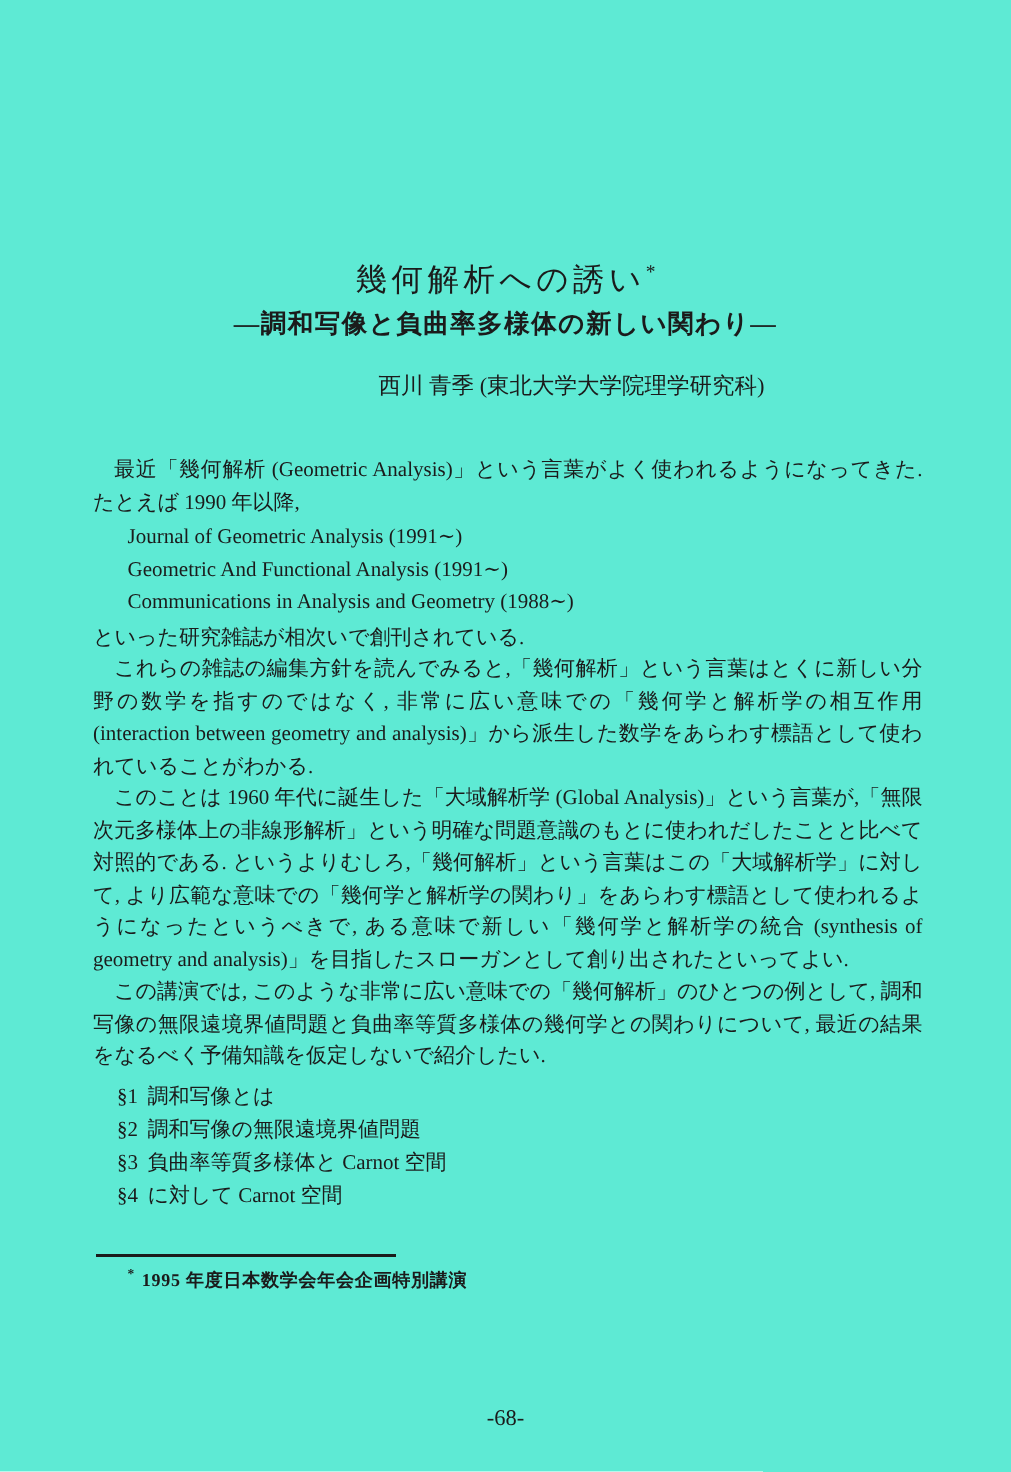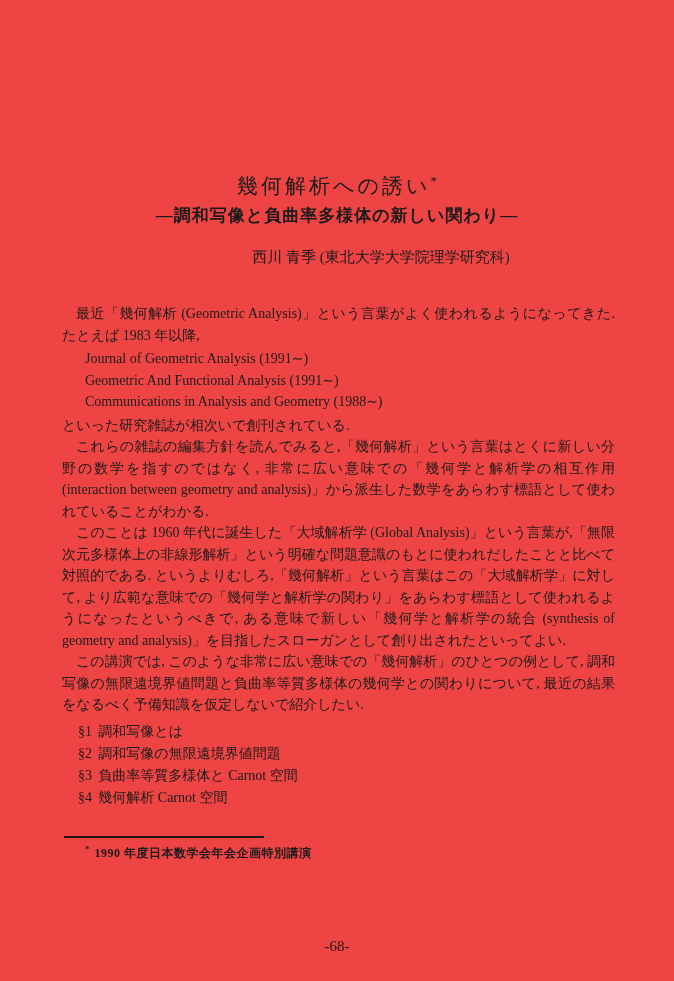--- a/index.html
+++ b/index.html
@@ -5,21 +5,21 @@
   html, body {
     margin: 0;
     padding: 0;
     background: #ffffff;
   }
   .page {
     position: relative;
     width: 674px;
     height: 981px;
     margin: 0 auto;
-    background: #ef4444;
+    background: #5eead4;
     color: #1b1b1b;
     font-family: "Liberation Serif", "DejaVu Serif", serif;
     overflow: hidden;
   }
   .doc-title {
     position: absolute;
     top: 172px;
     left: 0;
     width: 100%;
     text-align: center;
@@ -113,40 +113,40 @@
 
 <div class="page">
 
   <h1 class="doc-title"><span>幾何解析への誘い</span><sup>*</sup></h1>
 
   <h2 class="doc-subtitle">—調和写像と負曲率多様体の新しい関わり—</h2>
 
   <div class="doc-author">西川 青季 (東北大学大学院理学研究科)</div>
 
   <div class="body-text">
-    <p class="indent">最近「幾何解析 (Geometric Analysis)」という言葉がよく使われるようになってきた. たとえば 1983 年以降,</p>
+    <p class="indent">最近「幾何解析 (Geometric Analysis)」という言葉がよく使われるようになってきた. たとえば 1990 年以降,</p>
 
     <div class="journal-list">
       <div class="journal">Journal of Geometric Analysis (1991∼)</div>
       <div class="journal">Geometric And Functional Analysis (1991∼)</div>
       <div class="journal">Communications in Analysis and Geometry (1988∼)</div>
     </div>
 
     <p>といった研究雑誌が相次いで創刊されている.</p>
     <p class="indent">これらの雑誌の編集方針を読んでみると,「幾何解析」という言葉はとくに新しい分野の数学を指すのではなく, 非常に広い意味での「幾何学と解析学の相互作用 (interaction between geometry and analysis)」から派生した数学をあらわす標語として使われていることがわかる.</p>
     <p class="indent">このことは 1960 年代に誕生した「大域解析学 (Global Analysis)」という言葉が,「無限次元多様体上の非線形解析」という明確な問題意識のもとに使われだしたことと比べて対照的である. というよりむしろ,「幾何解析」という言葉はこの「大域解析学」に対して, より広範な意味での「幾何学と解析学の関わり」をあらわす標語として使われるようになったというべきで, ある意味で新しい「幾何学と解析学の統合 (synthesis of geometry and analysis)」を目指したスローガンとして創り出されたといってよい.</p>
     <p class="indent">この講演では, このような非常に広い意味での「幾何解析」のひとつの例として, 調和写像の無限遠境界値問題と負曲率等質多様体の幾何学との関わりについて, 最近の結果をなるべく予備知識を仮定しないで紹介したい.</p>
 
     <div class="section-list">
       <div class="section-item"><span class="sec-no">§1</span><span class="sec-title">調和写像とは</span></div>
       <div class="section-item"><span class="sec-no">§2</span><span class="sec-title">調和写像の無限遠境界値問題</span></div>
       <div class="section-item"><span class="sec-no">§3</span><span class="sec-title">負曲率等質多様体と Carnot 空間</span></div>
-      <div class="section-item"><span class="sec-no">§4</span><span class="sec-title">幾何解析 Carnot 空間</span></div>
+      <div class="section-item"><span class="sec-no">§4</span><span class="sec-title">に対して Carnot 空間</span></div>
     </div>
   </div>
 
   <div class="footnote-rule"></div>
 
-  <div class="footnote"><sup>*</sup><span>1990 年度日本数学会年会企画特別講演</span></div>
+  <div class="footnote"><sup>*</sup><span>1995 年度日本数学会年会企画特別講演</span></div>
 
   <div class="page-number">-68-</div>
 
 </div>
 
 </body></html>

